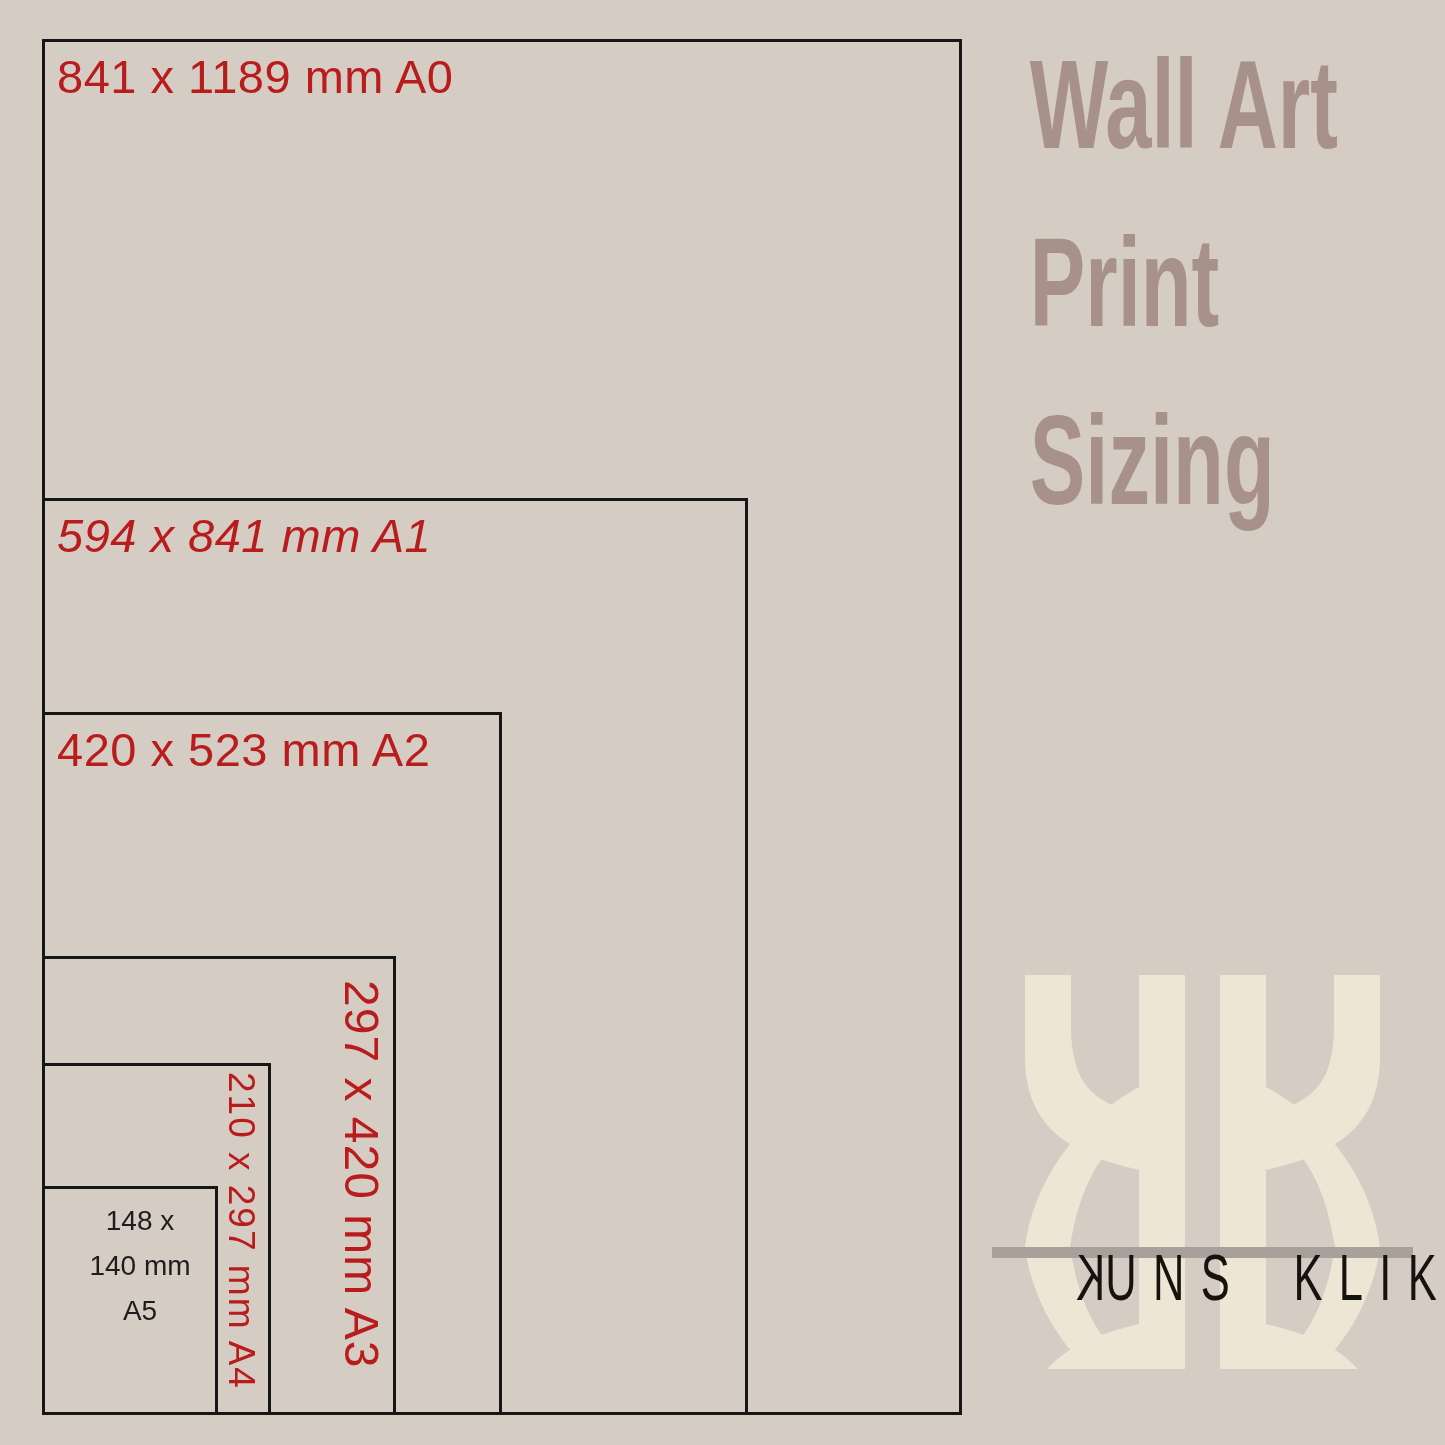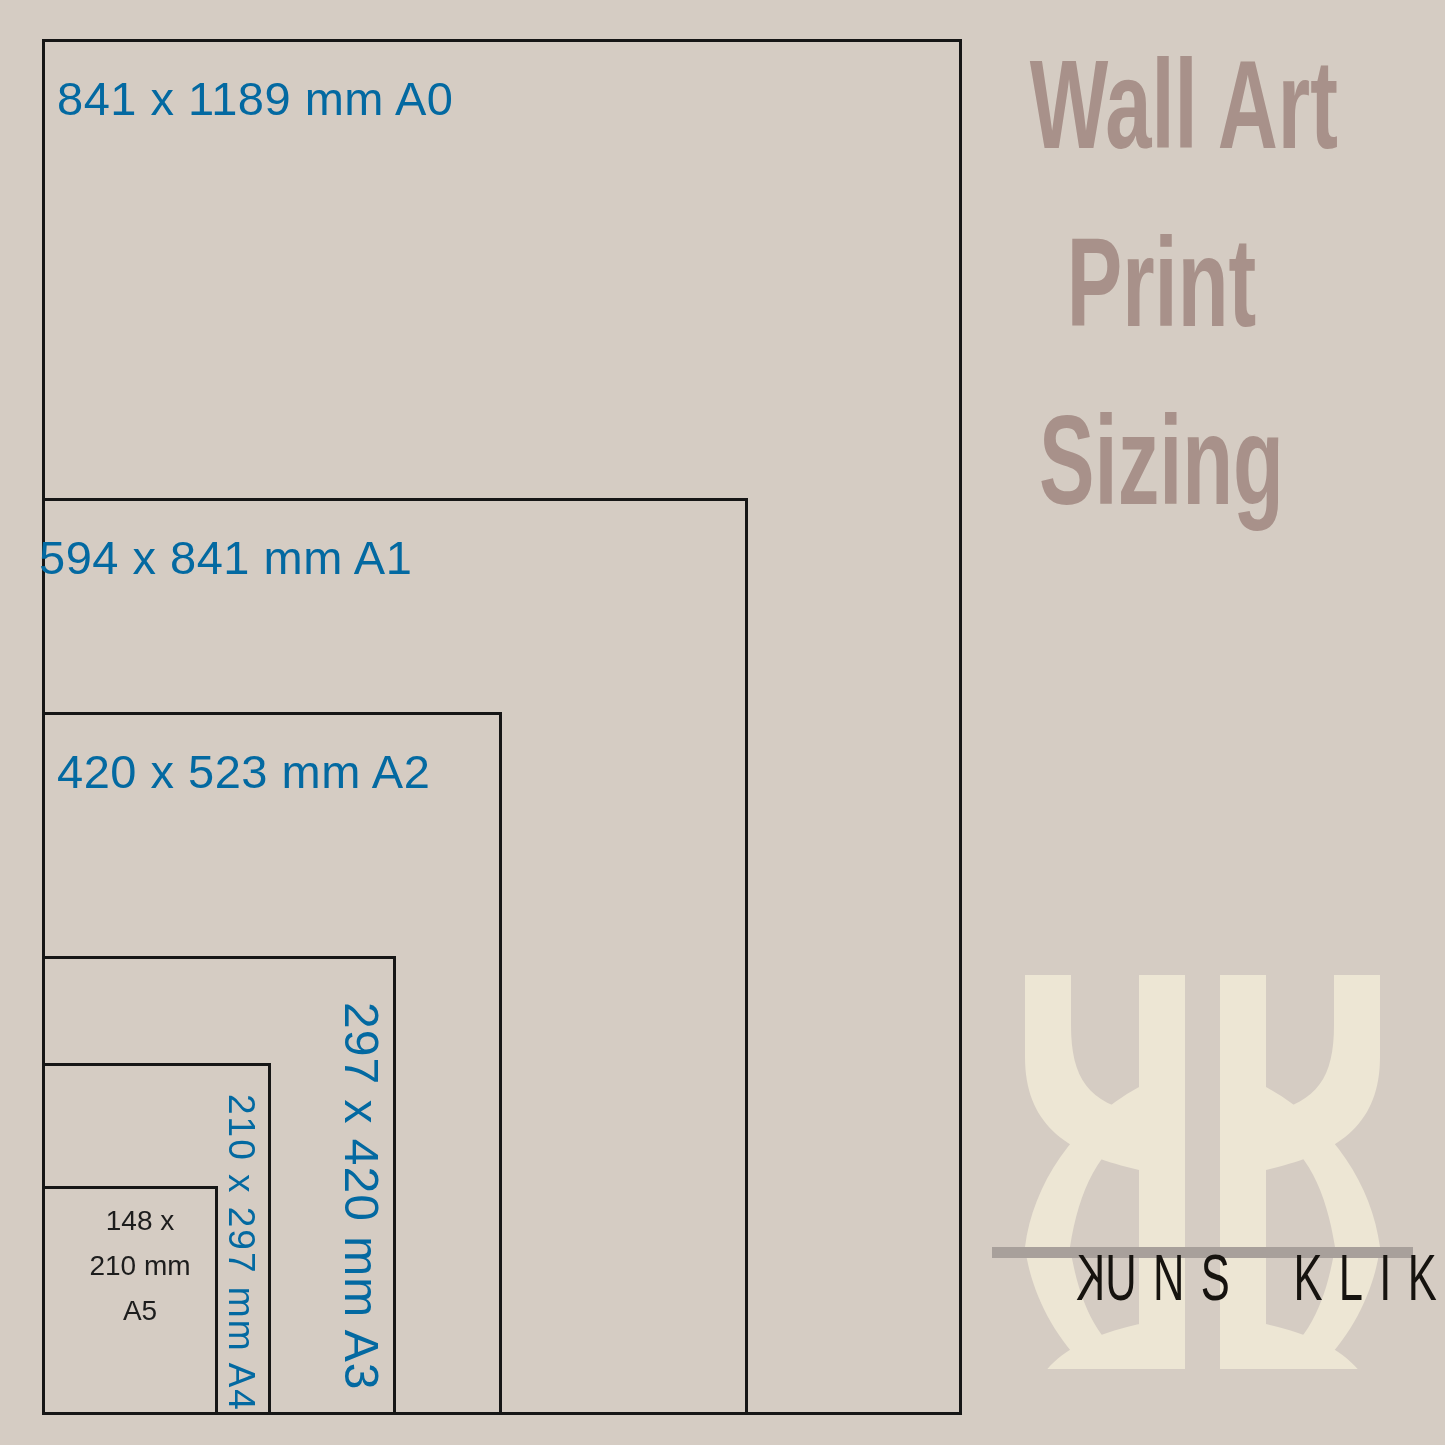--- a/index.html
+++ b/index.html
@@ -20,28 +20,27 @@
   }
   #rect-a0 { left: 42px;  top: 39px;   width: 920px; height: 1376px; }
   #rect-a1 { left: 42px;  top: 498px;  width: 706px; height: 917px; }
   #rect-a2 { left: 42px;  top: 712px;  width: 460px; height: 703px; }
   #rect-a3 { left: 42px;  top: 956px;  width: 354px; height: 459px; }
   #rect-a4 { left: 42px;  top: 1063px; width: 229px; height: 352px; }
   #rect-a5 { left: 42px;  top: 1186px; width: 176px; height: 229px; }
 
   .size-label {
     position: absolute;
-    color: #0369a1;
+    color: #b91c1c;
     font-size: 47px;
     letter-spacing: 0.5px;
     white-space: nowrap;
-    margin-top: 22px;
   }
   #label-a0 { left: 57px; top: 49px; }
-  #label-a1 { left: 39px; top: 508px; }
+  #label-a1 { left: 57px; top: 508px; font-style: italic; }
   #label-a2 { left: 57px; top: 722px; }
 
   .vlabel {
     writing-mode: vertical-rl;
     text-orientation: mixed;
     line-height: 1.05;
   }
   #label-a3 { left: 336px; top: 980px;  font-size: 48px; letter-spacing: 1px; }
   #label-a4 { left: 221px; top: 1072px; font-size: 37px; letter-spacing: 2px; }
 
@@ -51,21 +50,20 @@
     text-align: center;
     color: #1d1d1d;
     font-size: 28px;
     line-height: 45px;
   }
 
   
   #title {
     position: absolute;
     left: 962px; top: 16px; width: 399px;
-    text-align: center;
     color: #a8918a;
     font-weight: 700;
     font-size: 126px;
     line-height: 178px;
   }
   #title .tline {
     transform: scaleX(0.66);
     transform-origin: 50% 50%;
     white-space: nowrap;
   }
@@ -120,21 +118,21 @@
 <div class="rect" id="rect-a4"></div>
 <div class="rect" id="rect-a5"></div>
 
 <div class="size-label" id="label-a0">841 x 1189 mm A0</div>
 <div class="size-label" id="label-a1">594 x 841 mm A1</div>
 <div class="size-label" id="label-a2">420 x 523 mm A2</div>
 <div class="size-label vlabel" id="label-a3">297 x 420 mm A3</div>
 <div class="size-label vlabel" id="label-a4">210 x 297 mm A4</div>
 <div id="label-a5">
   <div>148 x</div>
-  <div>210 mm</div>
+  <div>140 mm</div>
   <div>A5</div>
 </div>
 
 <div id="title">
   <div class="tline">Wall Art</div>
   <div class="tline">Print</div>
   <div class="tline">Sizing</div>
 </div>
 
 <div id="logo">

